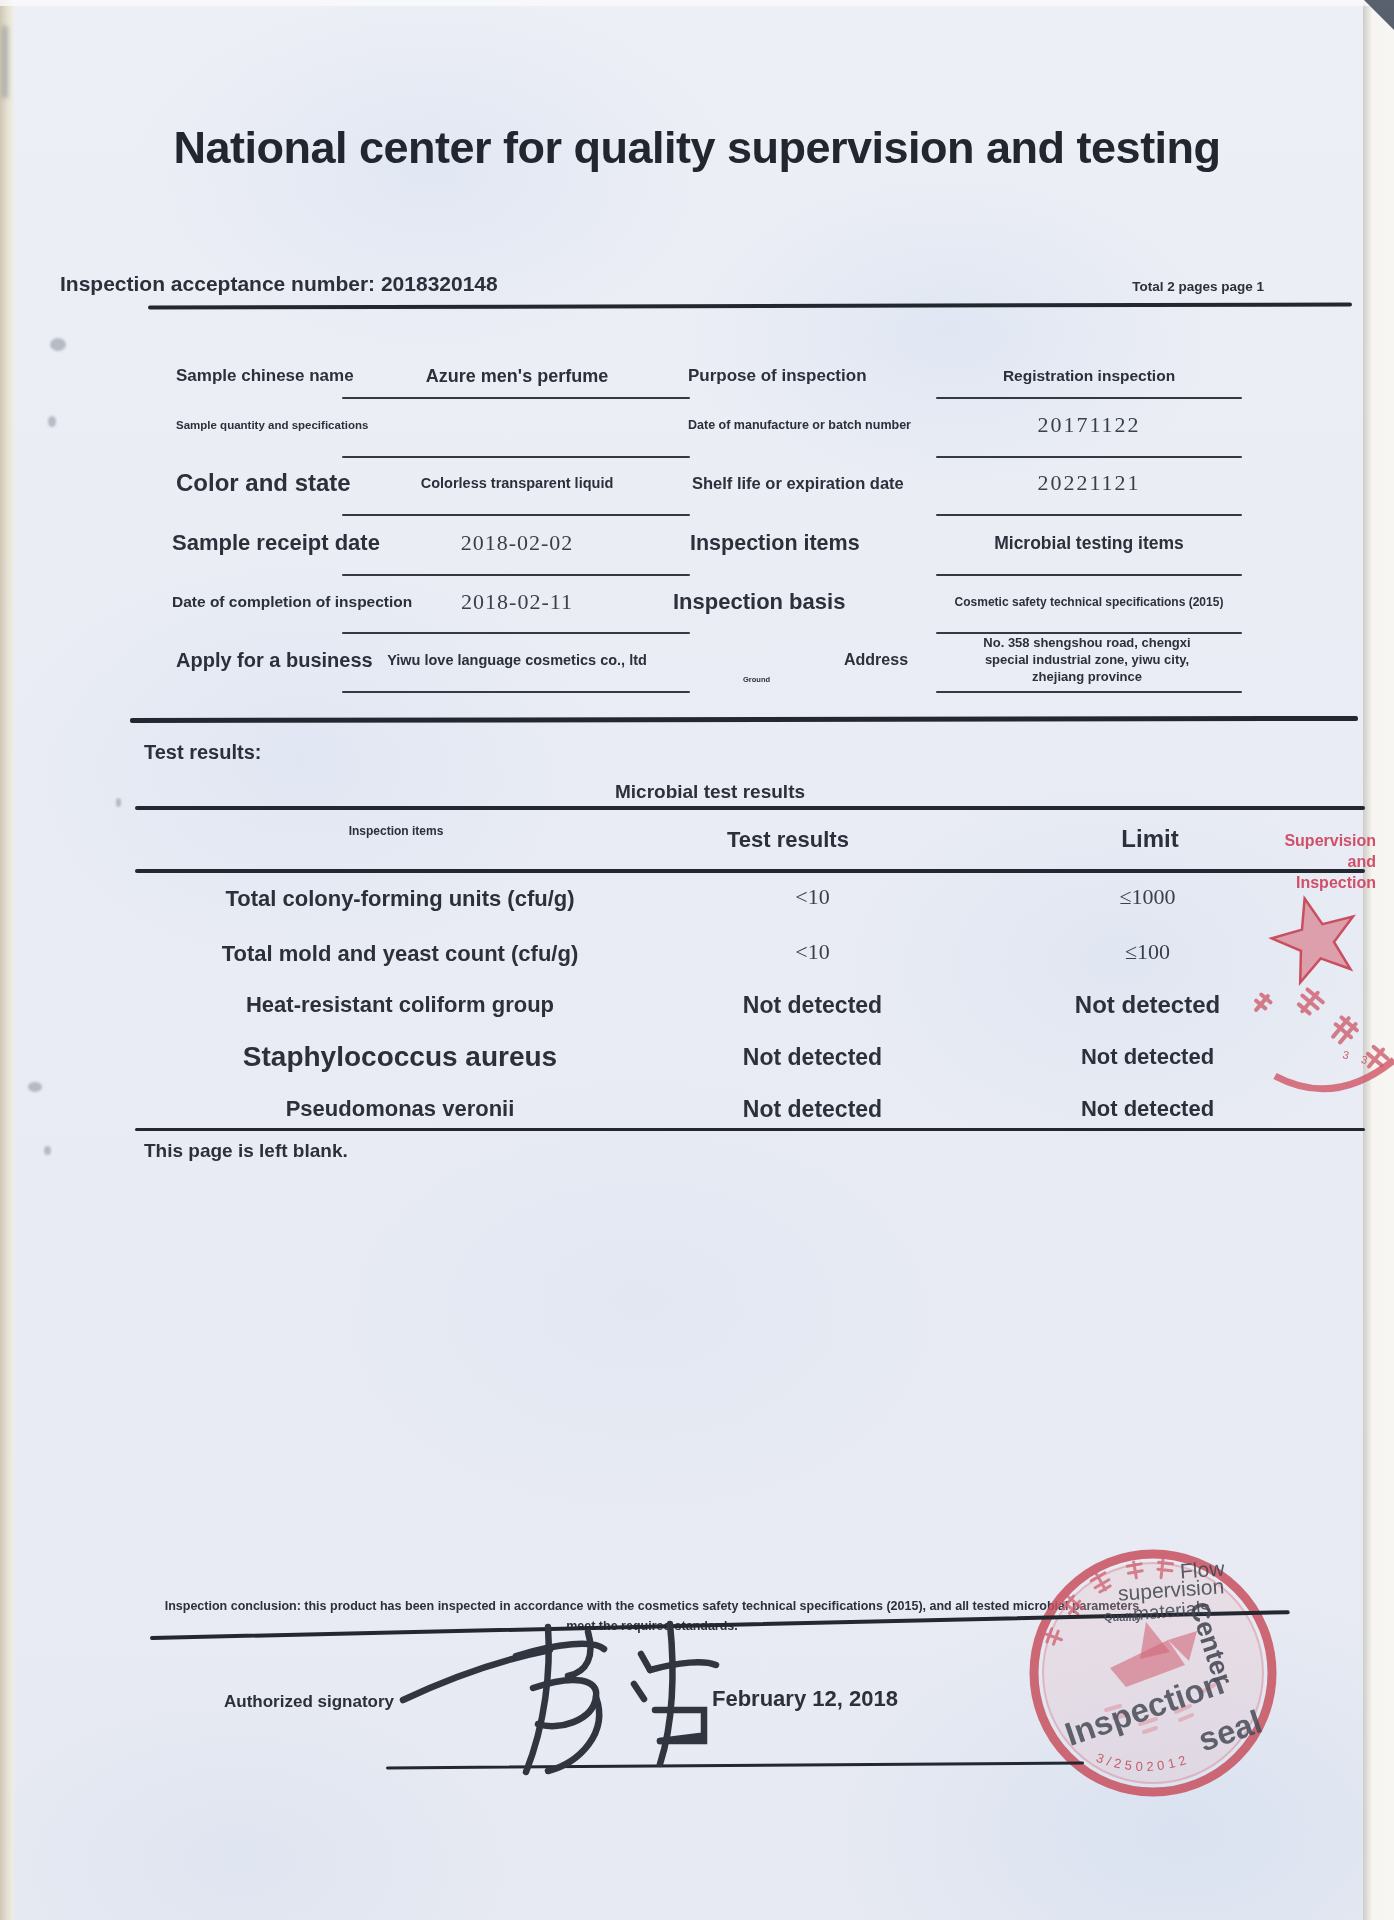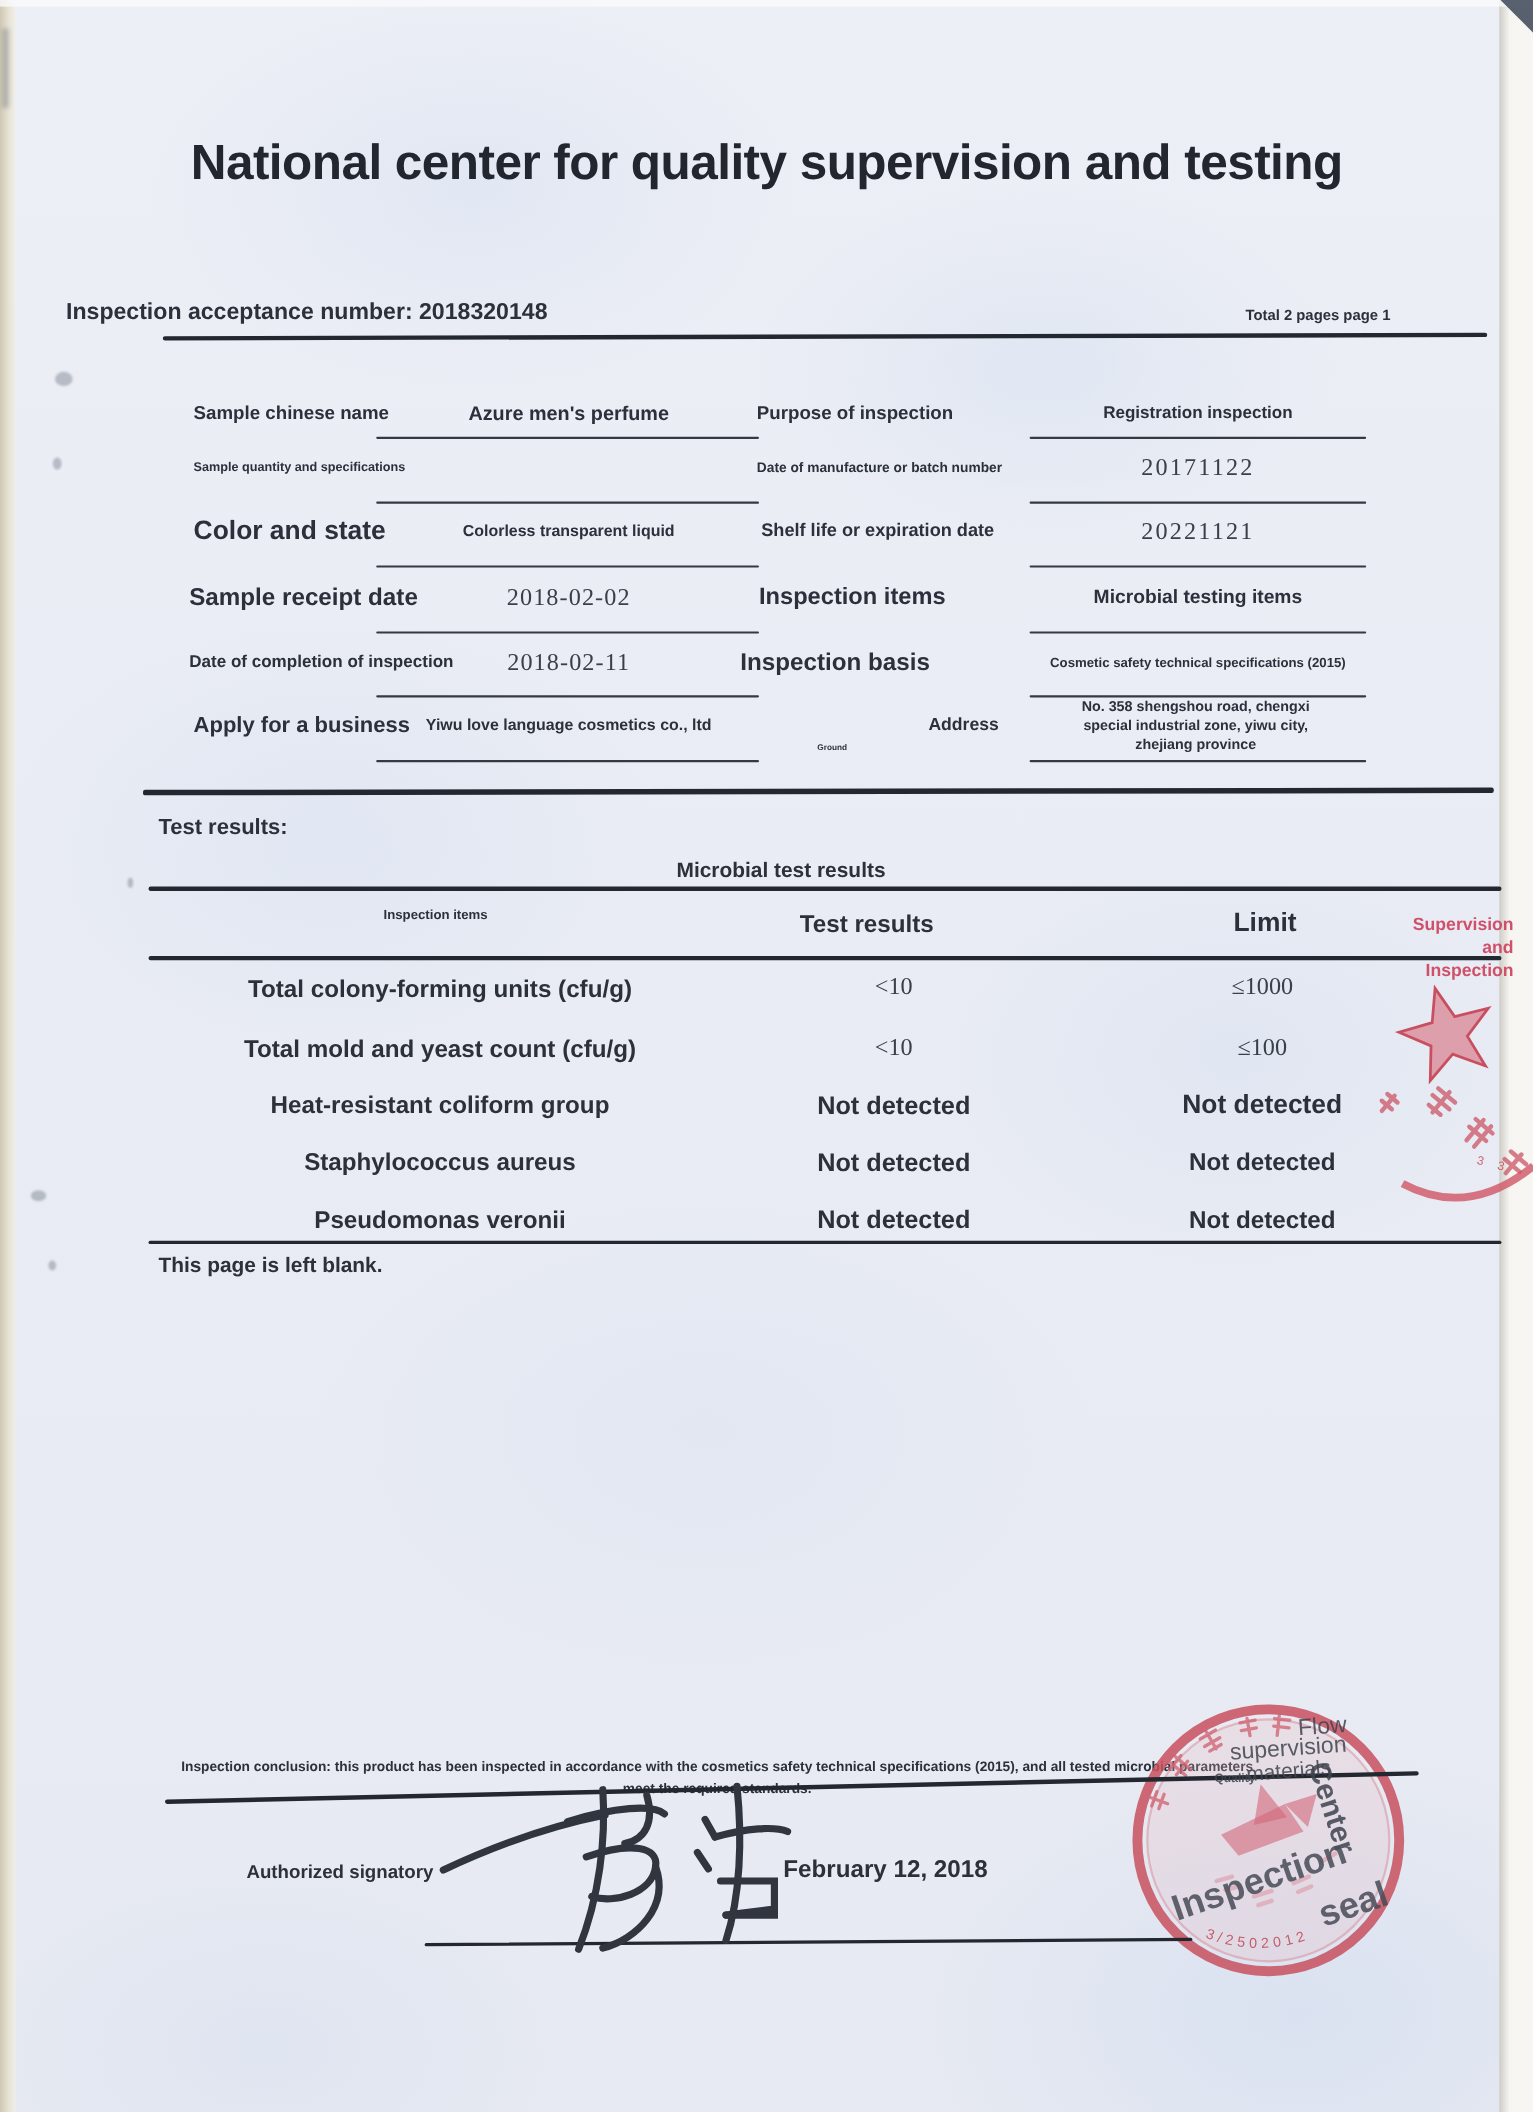--- a/index.html
+++ b/index.html
@@ -121,21 +121,21 @@
   <div class="abs ctr serif tc" style="left:1030px;top:897px;width:235px;font-size:22px;">≤1000</div>
 
   <div class="abs ctr val tc" style="left:150px;top:954px;width:500px;font-size:22px;">Total mold and yeast count (cfu/g)</div>
   <div class="abs ctr serif tc" style="left:700px;top:952px;width:225px;font-size:22px;">&lt;10</div>
   <div class="abs ctr serif tc" style="left:1030px;top:952px;width:235px;font-size:22px;">≤100</div>
 
   <div class="abs ctr val tc" style="left:150px;top:1005px;width:500px;font-size:22px;">Heat-resistant coliform group</div>
   <div class="abs ctr val tc" style="left:700px;top:1005px;width:225px;font-size:23px;">Not detected</div>
   <div class="abs ctr val tc" style="left:1030px;top:1005px;width:235px;font-size:24px;">Not detected</div>
 
-  <div class="abs ctr val tc" style="left:150px;top:1057px;width:500px;font-size:22px;">Staphylococcus aureus</div>
+  <div class="abs ctr val tc" style="left:150px;top:1057px;width:500px;font-size:28px;">Staphylococcus aureus</div>
   <div class="abs ctr val tc" style="left:700px;top:1057px;width:225px;font-size:23px;">Not detected</div>
   <div class="abs ctr val tc" style="left:1030px;top:1057px;width:235px;font-size:22px;">Not detected</div>
 
   <div class="abs ctr val tc" style="left:150px;top:1109px;width:500px;font-size:22px;">Pseudomonas veronii</div>
   <div class="abs ctr val tc" style="left:700px;top:1109px;width:225px;font-size:23px;">Not detected</div>
   <div class="abs ctr val tc" style="left:1030px;top:1109px;width:235px;font-size:22px;">Not detected</div>
 
   <div class="rule" style="left:135px;top:1128px;width:1230px;height:2.5px;"></div>
   <div class="abs lab" style="left:144px;top:1140px;font-size:19px;">This page is left blank.</div>
 

